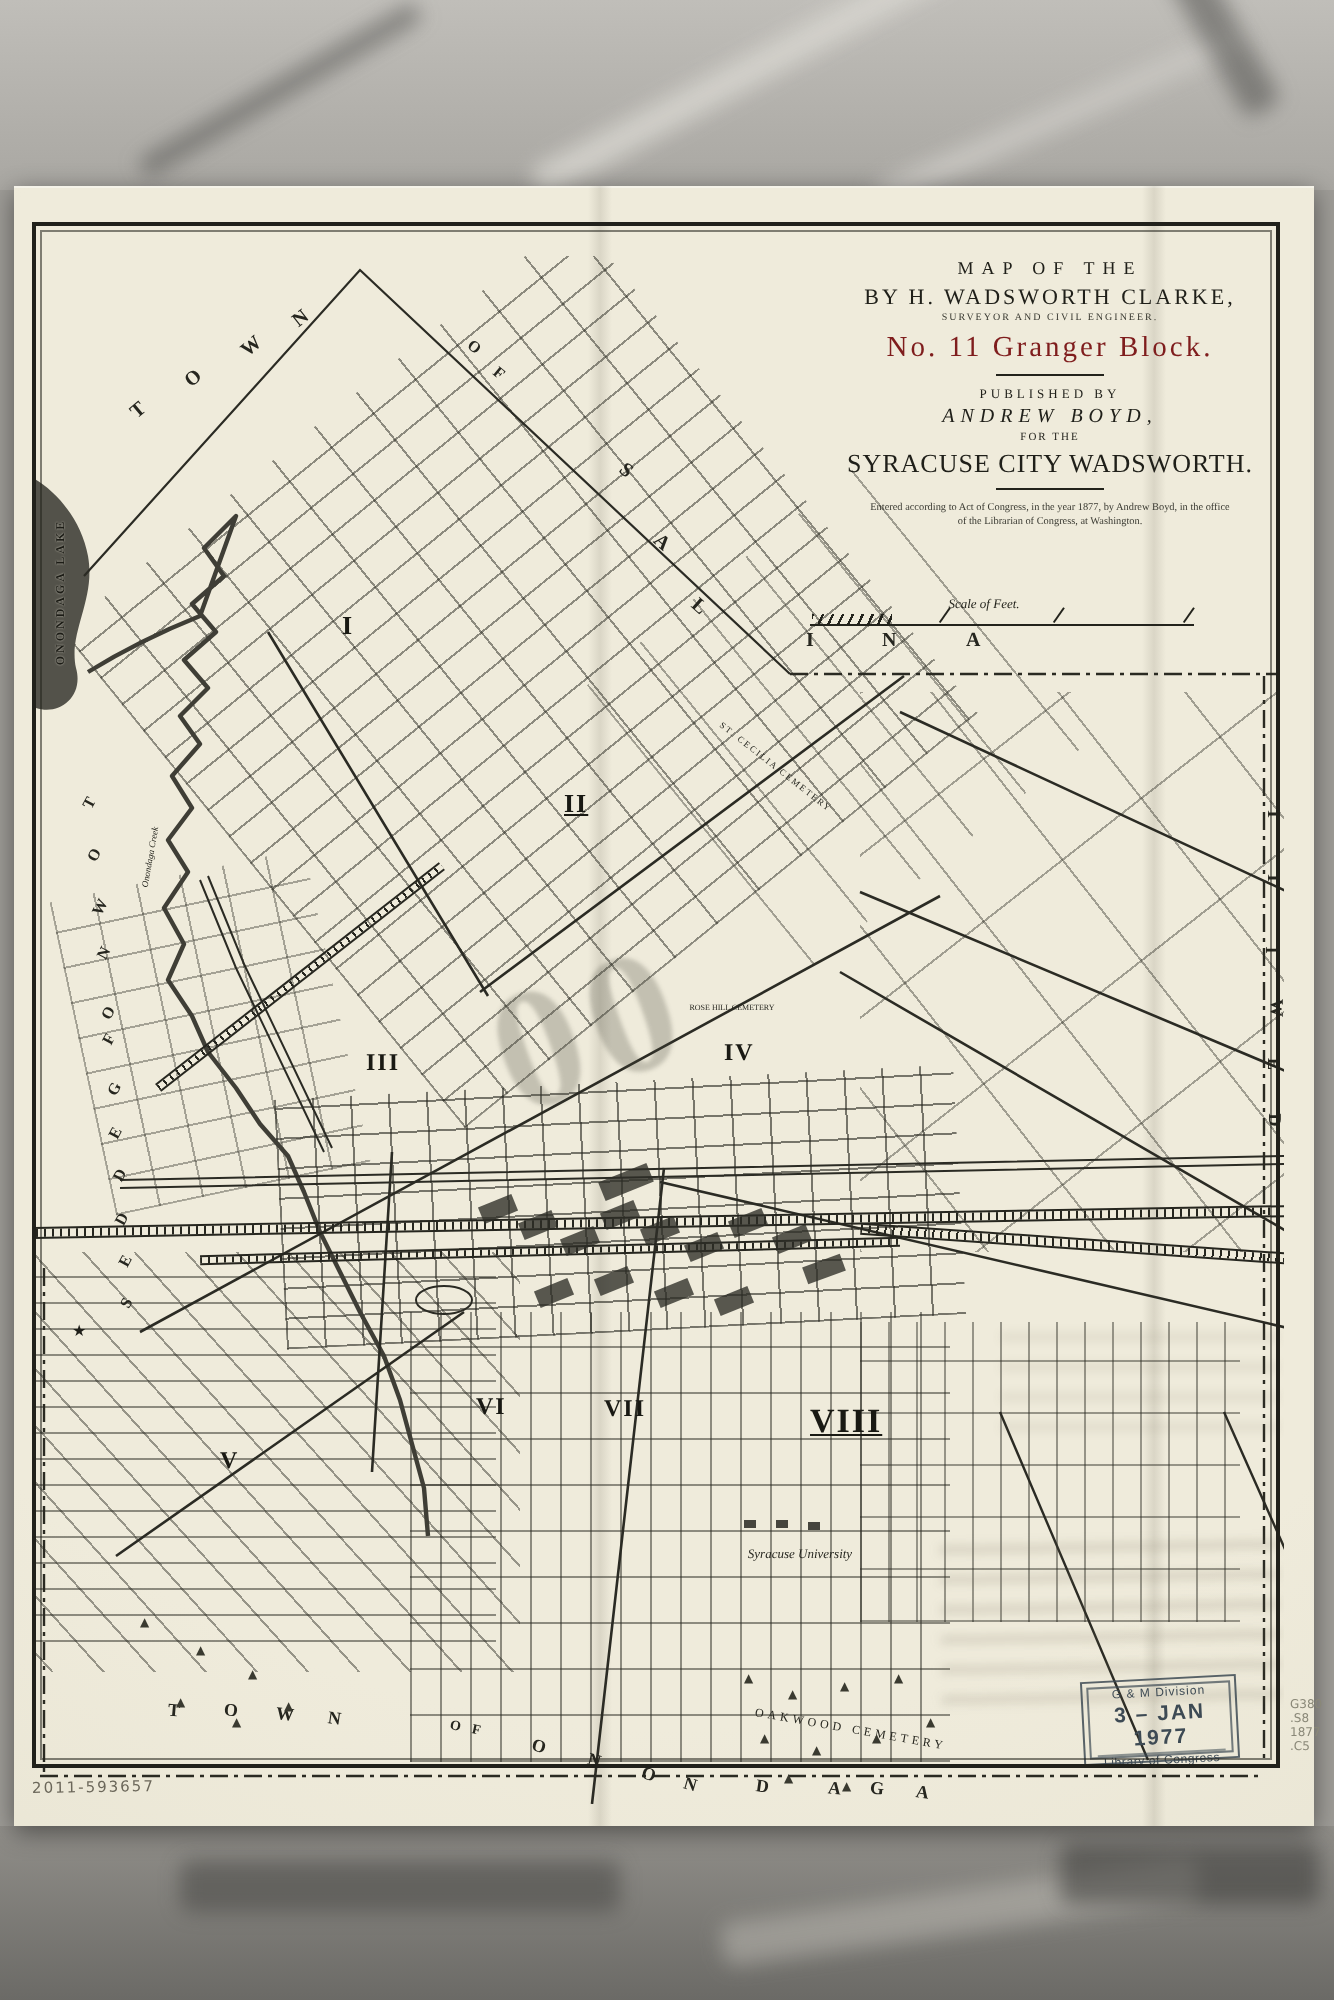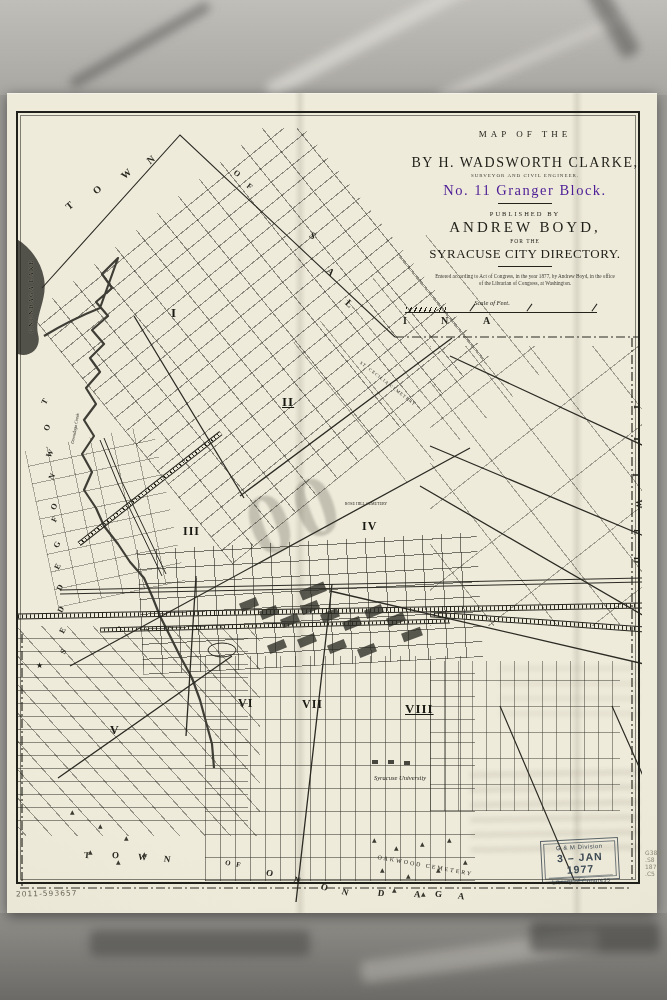--- a/index.html
+++ b/index.html
@@ -35,25 +35,25 @@
   .block{position:absolute;background:rgba(45,45,38,.78);}
   .bldg{position:absolute;background:rgba(40,40,34,.85);}
   
   .lt{position:absolute;font-weight:bold;font-size:10px;color:#26261f;}
   .lt-sm{font-size:8px;}
   .ward{position:absolute;font-weight:bold;color:#191913;font-size:13px;letter-spacing:1px;}
   .plabel{position:absolute;color:#26261f;}
   .title-block{left:402px;top:113px;width:246px;text-align:center;color:#1f1f19;}
   .tb1{font-size:9px;letter-spacing:4px;}
   .tb2{font-size:19px;letter-spacing:2.5px;margin-top:3px;white-space:nowrap;}
-  .tb3{font-size:14px;letter-spacing:1.5px;margin-top:16px;}
+  .tb3{font-size:11px;letter-spacing:1.5px;margin-top:4px;}
   .tb4{font-size:5px;letter-spacing:1px;margin-top:2px;color:#3a3a32;}
-  .tb5{font-size:14.5px;letter-spacing:1.5px;margin-top:4px;color:#4c1d95;}
+  .tb5{font-size:14.5px;letter-spacing:1.5px;margin-top:4px;color:#7f1d1d;}
   .tb6{font-size:6.5px;letter-spacing:2px;margin-top:6px;}
-  .tb7{font-size:15px;letter-spacing:3px;margin-top:2px;}
+  .tb7{font-size:10px;letter-spacing:3px;margin-top:2px;font-style:italic;}
   .tb8{font-size:5.5px;letter-spacing:1px;margin-top:2px;}
   .tb9{font-size:13px;letter-spacing:.5px;margin-top:2px;white-space:nowrap;}
   .tbrule{height:1px;background:#23231c;margin:4px auto 0 auto;width:54px;}
   .copyright{font-size:5.2px;line-height:6.5px;color:#3a3a32;margin-top:6px;}
   .scale-label{left:432px;top:283px;width:120px;text-align:center;font-style:italic;font-size:6.5px;color:#23231c;}
   .scale-bar{left:405px;top:296px;width:192px;border-top:1.8px solid #23231c;}
   .scale-hatch{left:406px;top:291px;width:40px;height:5px;background:repeating-linear-gradient(115deg,#23231c 0 1.2px,transparent 1.2px 4.5px);}
   .scale-tick{position:absolute;width:9px;height:1.2px;background:#23231c;transform:rotate(-55deg);}
   
   .stamp{
@@ -150,21 +150,21 @@
 
   <div class="abs title-block">
     <div class="tb1">MAP OF THE</div>
     <div class="tb3">BY H. WADSWORTH CLARKE,</div>
     <div class="tb4">SURVEYOR AND CIVIL ENGINEER.</div>
     <div class="tb5">No. 11 Granger Block.</div>
     <div class="tbrule"></div>
     <div class="tb6">PUBLISHED BY</div>
     <div class="tb7">ANDREW BOYD,</div>
     <div class="tb8">FOR THE</div>
-    <div class="tb9">SYRACUSE CITY DIRECTORY.</div>
+    <div class="tb9">SYRACUSE CITY WADSWORTH.</div>
     <div class="tbrule"></div>
     <div class="copyright">
       <div>Entered according to Act of Congress, in the year 1877, by Andrew Boyd, in the office</div>
       <div>of the Librarian of Congress, at Washington.</div>
     </div>
   </div>
 
   <div class="abs scale-label">Scale of Feet.</div>
   <div class="abs scale-bar"></div>
   <div class="abs scale-hatch"></div>
@@ -220,21 +220,21 @@
   <span class="lt" style="left:435px;top:873px;font-size:9px;transform:rotate(6deg)">G</span>
   <span class="lt" style="left:458px;top:875px;font-size:9px;transform:rotate(8deg)">A</span>
 
   <span class="ward" style="left:171px;top:289px;">I</span>
   <span class="ward" style="left:282px;top:378px;text-decoration:underline;">II</span>
   <span class="ward" style="left:183px;top:508px;font-size:12px;">III</span>
   <span class="ward" style="left:362px;top:503px;font-size:12px;">IV</span>
   <span class="ward" style="left:110px;top:707px;font-size:12px;">V</span>
   <span class="ward" style="left:238px;top:680px;font-size:12px;">VI</span>
   <span class="ward" style="left:302px;top:681px;font-size:12px;">VII</span>
-  <span class="ward" style="left:405px;top:685px;font-size:13px;text-decoration:underline;">VIII</span>
+  <span class="ward" style="left:405px;top:685px;font-size:17px;text-decoration:underline;">VIII</span>
 
   <span class="plabel" style="left:-14px;top:277px;width:90px;text-align:center;font-size:6px;letter-spacing:1.5px;font-weight:bold;transform:rotate(-90deg);color:#1c1c16;text-shadow:0 0 1px rgba(240,236,222,.8);">ONONDAGA LAKE</span>
   <span class="plabel" style="left:40px;top:410px;width:70px;text-align:center;font-size:4.5px;font-style:italic;transform:rotate(-80deg);">Onondaga Creek</span>
   <span class="plabel" style="left:362px;top:344px;font-size:4.5px;letter-spacing:1px;transform:rotate(38deg);transform-origin:left top;">ST. CECILIA CEMETERY</span>
   <span class="plabel" style="left:343px;top:485px;width:46px;text-align:center;font-size:4px;line-height:5px;">ROSE HILL CEMETERY</span>
   <span class="plabel" style="left:358px;top:758px;width:84px;text-align:center;font-size:6.5px;font-style:italic;">Syracuse University</span>
   <span class="plabel" style="left:378px;top:838px;font-size:6px;letter-spacing:2px;transform:rotate(10deg);transform-origin:left top;">OAKWOOD CEMETERY</span>
 
   <span class="abs embossed">00</span>
 

